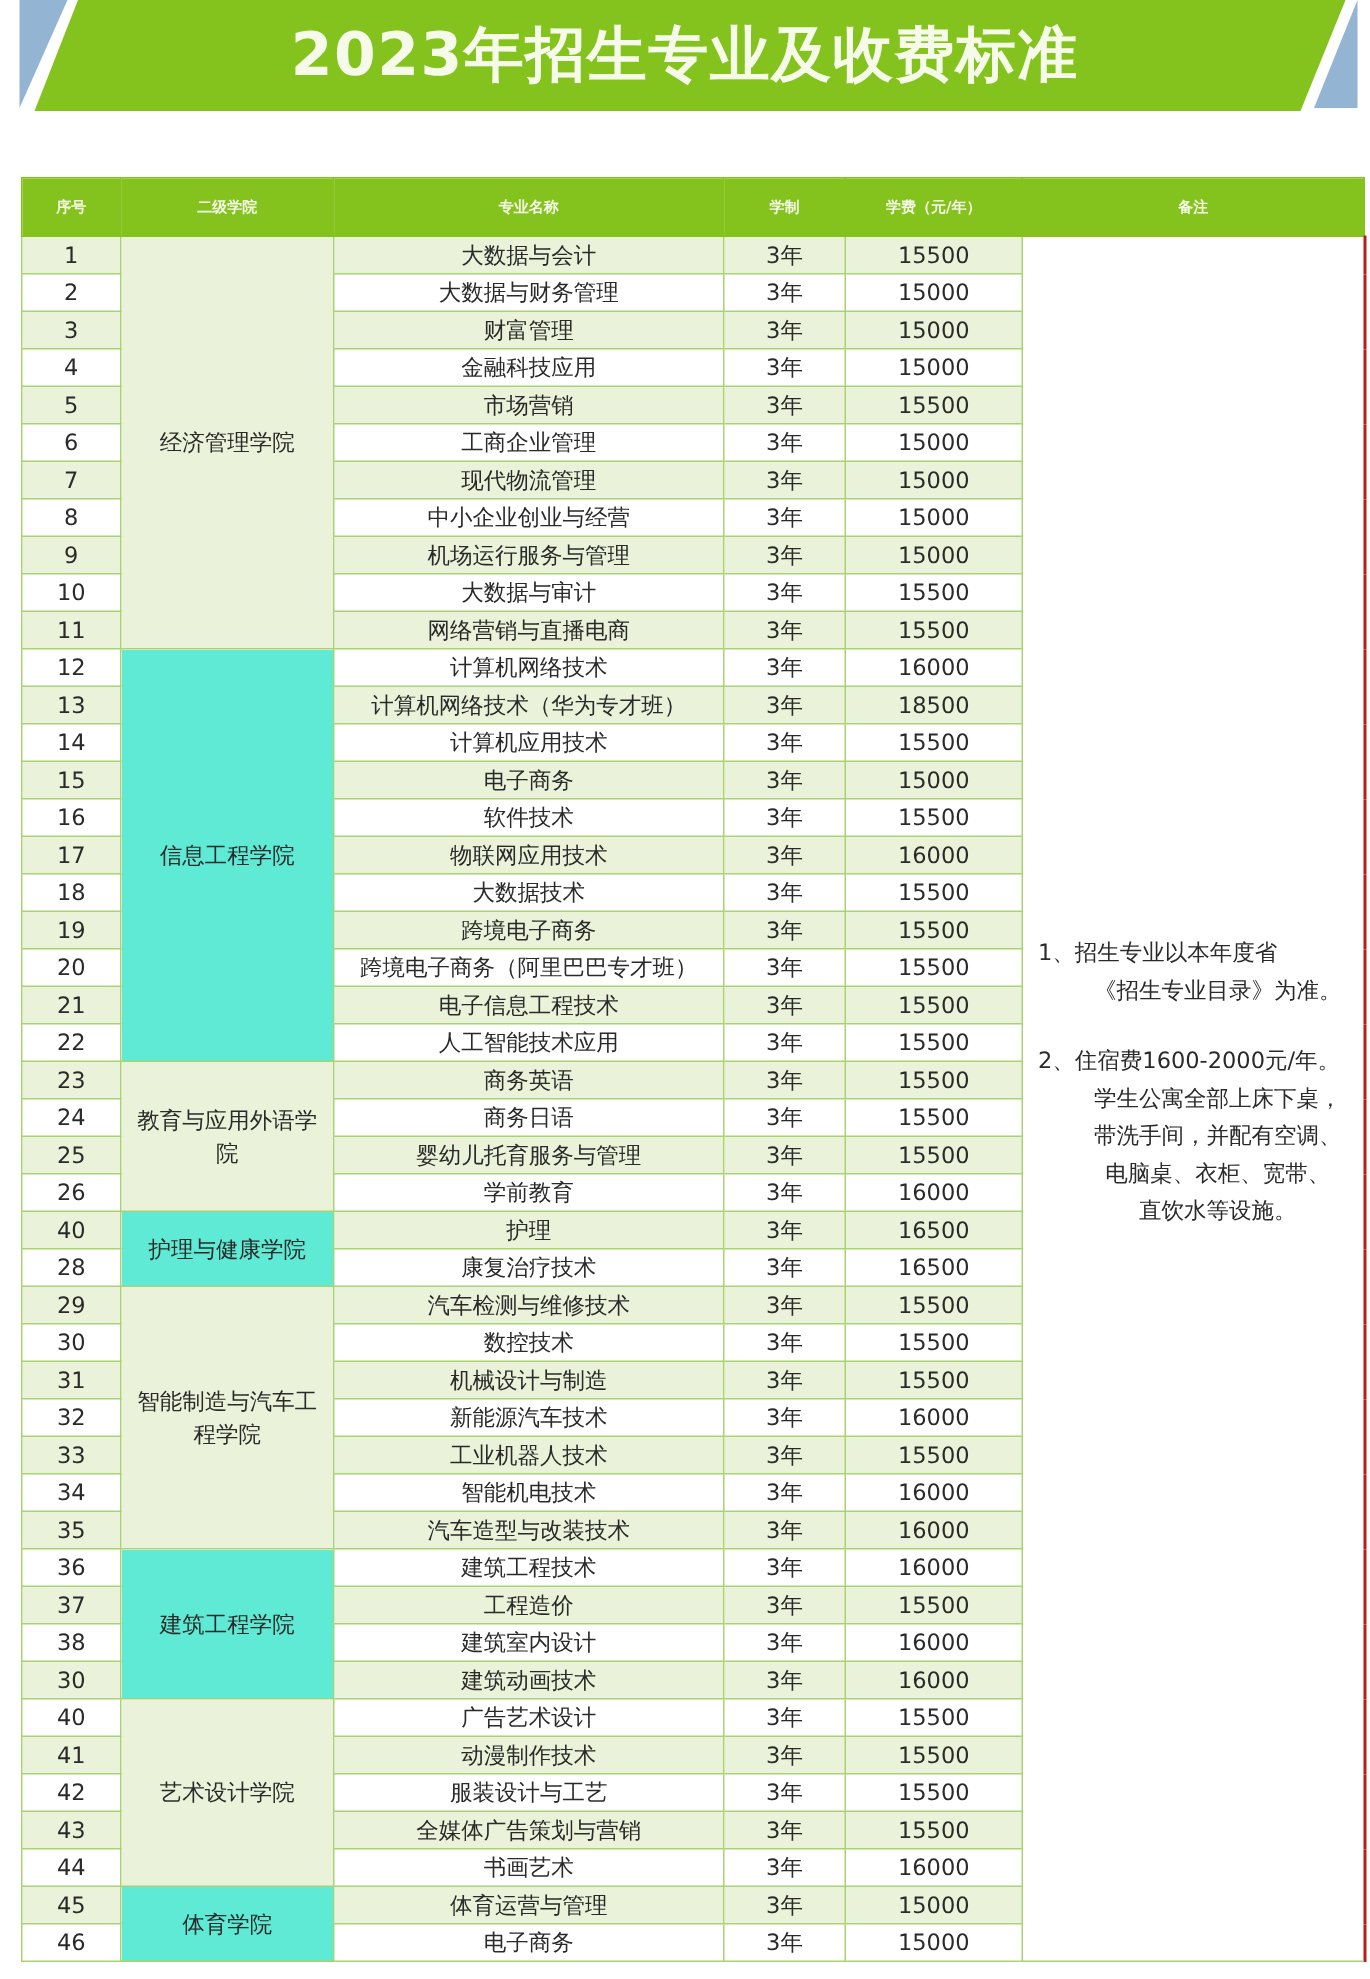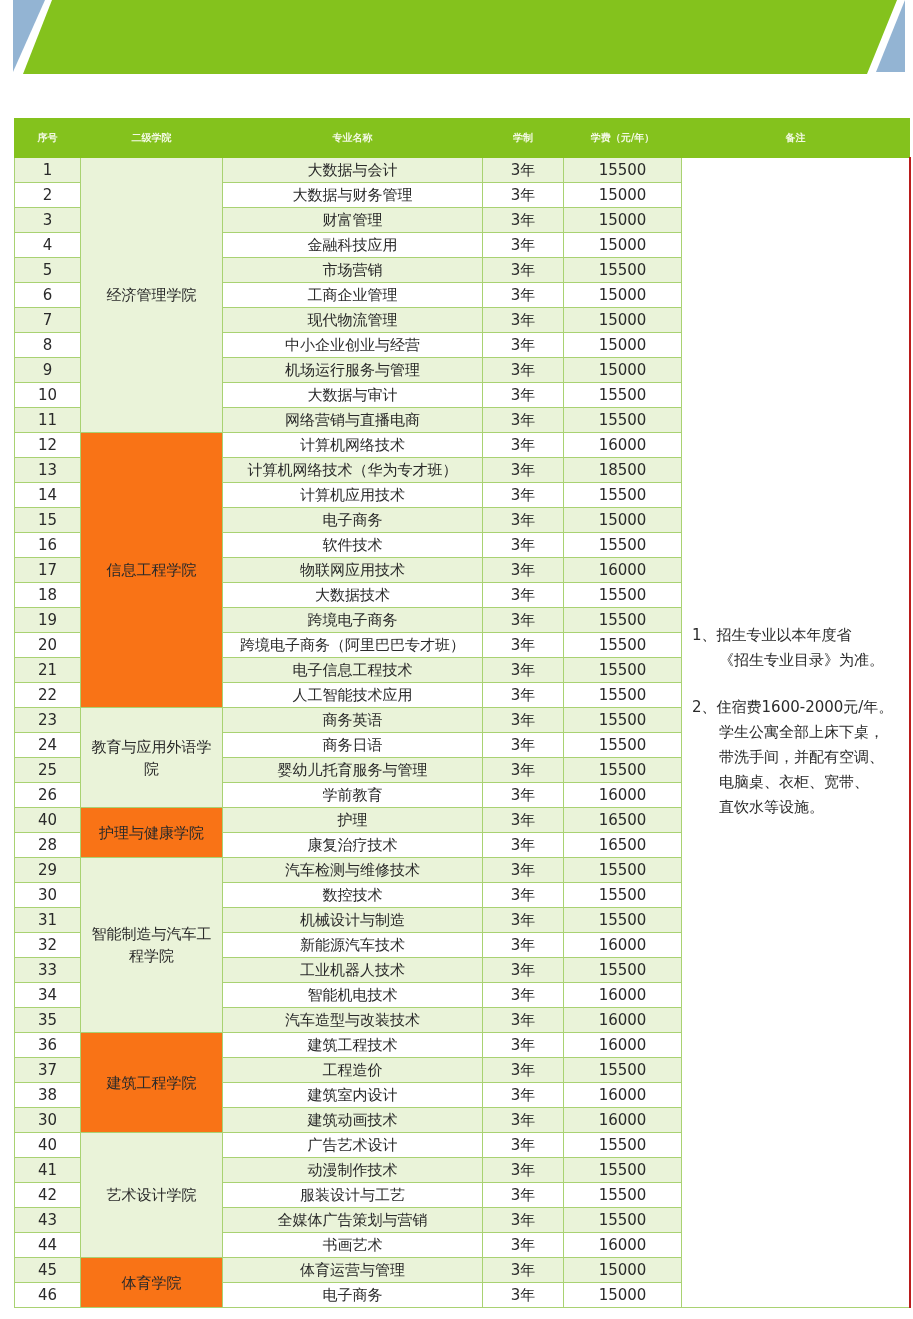--- a/index.html
+++ b/index.html
@@ -13,37 +13,38 @@
   .table-wrap { position: absolute; left: 14px; top: 118px; width: 895px; }
   table { border-collapse: collapse; table-layout: fixed; width: 895px; }
   th { background: #84c21d; color: #f3f9e3; font-weight: bold; font-size: 10px;
        height: 38px; padding: 0; border: 1px solid #84c21d; text-align: center; }
   td { height: 24px; padding: 0; border: 1px solid #a9d272; text-align: center;
        font-size: 15px; line-height: 24px; white-space: nowrap; overflow: hidden; }
   tr.odd td.cell { background: #eaf3d9; }
   tr.even td.cell { background: #ffffff; }
   td.college { font-size: 15px; line-height: 22px; white-space: normal; padding: 0 6px; }
   td.college.g { background: #eaf3d9; text-align: center; }
-  td.college.w { background: #f97316; }
+  td.college.w { background: #5eead4; }
   td.remarks { background: #ffffff; vertical-align: top; text-align: left; white-space: normal;
                font-size: 15px; line-height: 25px; padding: 0; border-right: 2px solid #b91c1c; }
   .rem-inner { padding-top: 465px; padding-left: 10px; padding-right: 4px; }
   .rem-item { margin-bottom: 22px; }
   .rem-line { display: block; }
-  .rem-line.indent { padding-left: 27px; }
+  .rem-line.indent { padding-left: 27px; text-align: center; }
 </style>
 </head>
 <body>
 
 <div class="banner">
   <svg width="913" height="78" viewBox="0 0 913 78">
     <polygon points="13,0 45,0 13,72" fill="#93b4d3"></polygon>
     <polygon points="52,0 897,0 867,74 23,74" fill="#84c21d"></polygon>
     <polygon points="905,0 905,72 876,72" fill="#93b4d3"></polygon>
   </svg>
+  <div class="banner-title">2023年招生专业及收费标准</div>
 </div>
 
 <div class="table-wrap">
   <table id="tbl">
     <colgroup>
       <col style="width:66px">
         <col style="width:142px">
         <col style="width:260px">
       <col style="width:81px">
         <col style="width:118px">

